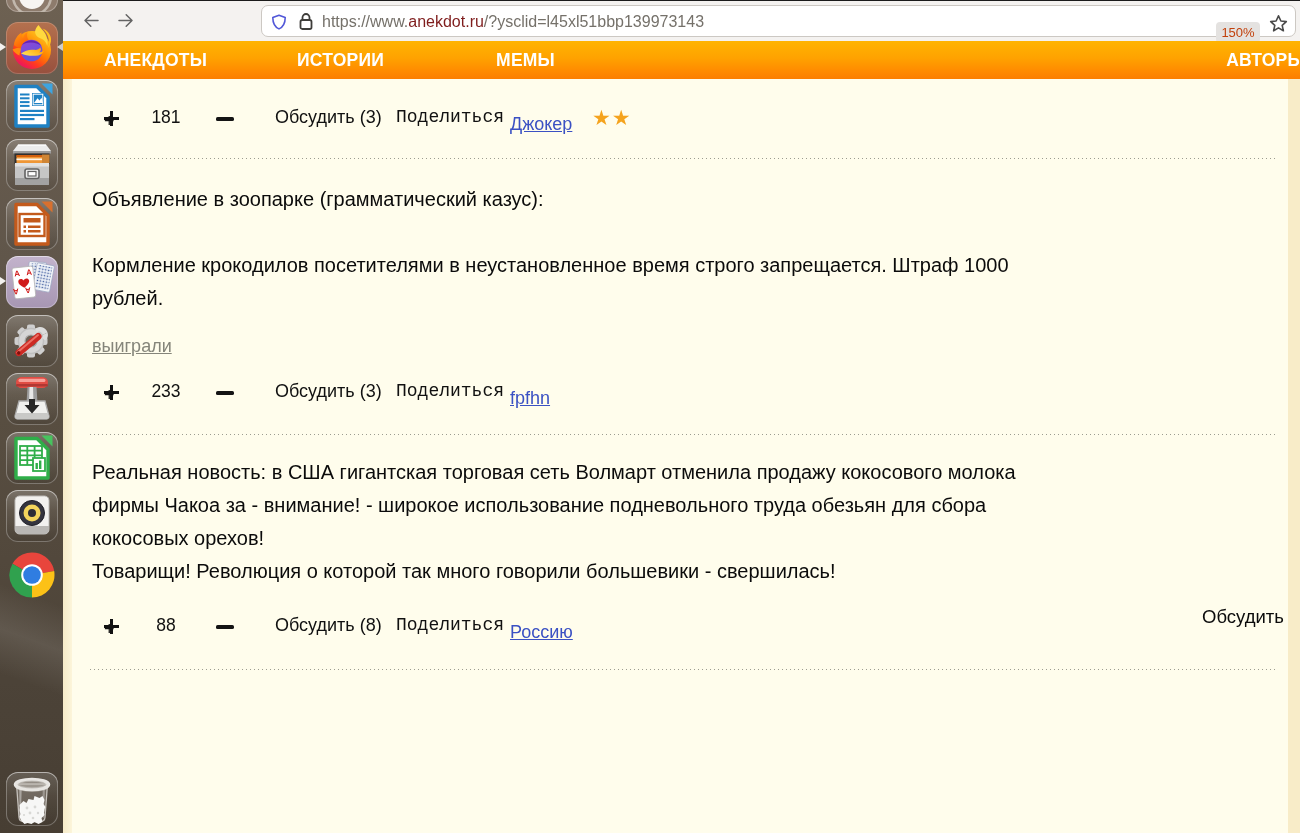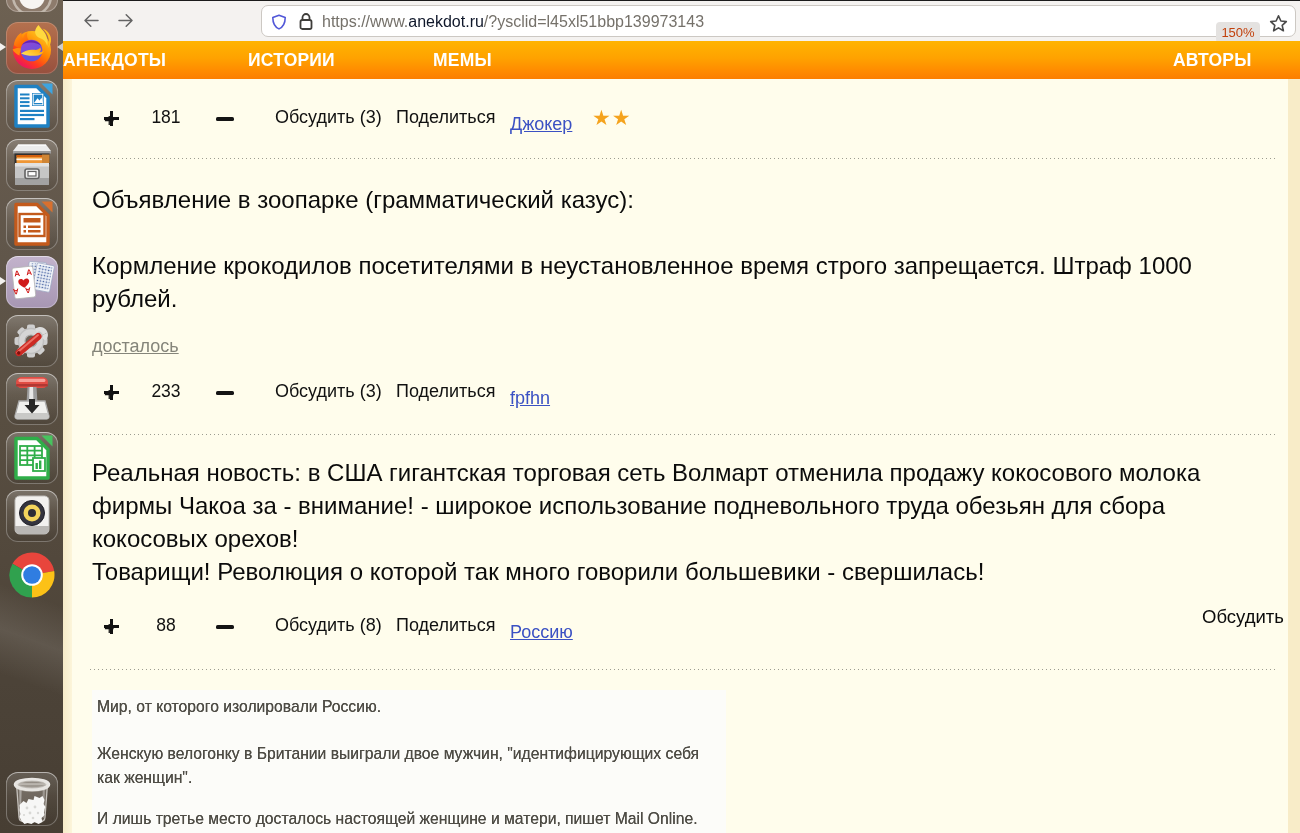--- a/index.html
+++ b/index.html
@@ -22,45 +22,45 @@
   .arrowL { position:absolute; left:0; width:0; height:0; border-top:4.5px solid transparent; border-bottom:4.5px solid transparent; border-left:6px solid #f4f2f0; }
   .arrowR { position:absolute; left:57px; width:0; height:0; border-top:4.5px solid transparent; border-bottom:4.5px solid transparent; border-right:6px solid #cfcdca; }
 
   
   #toolbar { position:absolute; left:63px; top:0; width:1237px; height:41px; background:#f4f2f0; border-top:1.5px solid #1b1b1b; }
   #urlbar { position:absolute; left:198px; top:4px; width:1035px; height:32px; background:#ffffff; border:1px solid #ccc8c3; border-radius:7px; }
   .navarrow { position:absolute; top:6px; color:#636363; }
   #zoombadge { position:absolute; right:35px; top:8px; width:44px; height:21px; background:#e4e2e0; border-radius:4px;
      font-size:13px; color:#c2410c; text-align:center; line-height:21px;margin-top:8px; }
   #urltext { position:absolute; left:60px; top:7px; font-size:16px; color:#75716a; white-space:nowrap; }
-  #urltext b { color:#0f172a; font-weight:normal; }
+  #urltext b { color:#7f1d1d; font-weight:normal; }
 
   
   #nav { position:absolute; left:63px; top:41px; width:1237px; height:38px;
     background:linear-gradient(180deg,#ffb401 0%, #ffa200 45%, #ff8a00 80%, #fc7e00 100%); }
-  #nav .item { position:absolute; top:0; height:38px; line-height:38px; text-align:left;
+  #nav .item { position:absolute; top:0; height:38px; line-height:38px; text-align:center;
     color:#ffffff; font-weight:bold; font-size:17.5px; letter-spacing:0.2px; width:185px; }
 
   
   #content { position:absolute; left:63px; top:79px; width:1237px; height:754px; background:#fffdec; }
   #content .lstrip { position:absolute; left:0; top:0; width:9px; height:754px; background:linear-gradient(90deg,#f6ebc9,#fcf5da); }
   #content .rstrip { position:absolute; left:1225px; top:0; width:12px; height:754px; background:#f8ecc8; }
   .sep { position:absolute; left:27px; width:1188px; height:2px;
     background-image:repeating-linear-gradient(90deg,#9c9c90 0px,#9c9c90 1.4px,transparent 1.4px,transparent 4.0px);
     background-size:100% 1.4px; background-repeat:no-repeat; background-position:0 0; }
-  .joke { position:absolute; left:29px; width:1180px; font-size:24px; line-height:33px; color:#0b0b0b; }
+  .joke { position:absolute; left:29px; width:1180px; font-size:20px; line-height:33px; color:#0b0b0b; }
   .tag { position:absolute; left:29px; font-size:18px; color:#85857a; text-decoration:underline; }
   .voterow { position:absolute; left:0px; width:1237px; height:26px; font-size:18px; color:#111; }
   .voterow .plus { position:absolute; left:41px; top:5px; width:15px; height:15px; }
   .voterow .plus:before { content:''; position:absolute; left:0; top:5.8px; width:15px; height:3.4px; background:#111; }
   .voterow .plus:after { content:''; position:absolute; left:5.8px; top:0; width:3.4px; height:15px; background:#111; }
   .voterow .num { position:absolute; left:75px; top:1px; width:56px; text-align:center; font-size:17.5px; }
   .voterow .dash { position:absolute; left:153px; top:11px; width:18px; height:3.5px; background:#141414; border-radius:1.6px; }
   .voterow .disc { position:absolute; left:212px; top:1px; }
-  .voterow .share { position:absolute; left:333px; top:1px; }
+  .voterow .share { position:absolute; left:333px; top:1px;font-family:Liberation Mono, monospace; }
   .voterow .author { position:absolute; left:447px; top:8px; color:#3b51c3; text-decoration:underline; }
   .voterow .stars { position:absolute; left:529px; top:0px; color:#f5a31d; font-size:21px; letter-spacing:1px; }
   #istoria { position:absolute; left:1139px; top:527px; font-size:18.5px; color:#0b0b0b; }
 
   #memimg { position:absolute; left:29px; top:611px; width:634px; height:143px; background:#fcfcf9; }
   #memimg .t { position:absolute; left:5px; font-size:15.7px; color:#4e4c45; white-space:nowrap; filter:blur(0.4px); text-shadow:0 0 0.5px #4e4c45; }
 </style>
 </head>
 <body>
 <div id="stage">
@@ -104,21 +104,21 @@
         <span class="num">181</span>
         <span class="dash"></span>
       <span class="disc">Обсудить (3)</span>
         <span class="share">Поделиться</span>
       <span class="author">Джокер</span>
         <span class="stars">★★</span>
     </div>
     <div class="sep" style="top:79px"></div>
 
     <div class="joke" style="top:104px">Объявление в зоопарке (грамматический казус):<br><br>Кормление крокодилов посетителями в неустановленное время строго запрещается. Штраф 1000<br>рублей.</div>
-    <div class="tag" style="top:257px">досталось</div>
+    <div class="tag" style="top:257px">выиграли</div>
     <div class="voterow" style="top:301px">
       <span class="plus">+</span>
         <span class="num">233</span>
         <span class="dash"></span>
       <span class="disc">Обсудить (3)</span>
         <span class="share">Поделиться</span>
       <span class="author">fpfhn</span>
     </div>
     <div class="sep" style="top:355px"></div>
 
@@ -127,26 +127,20 @@
       <span class="plus">+</span>
         <span class="num">88</span>
         <span class="dash"></span>
       <span class="disc">Обсудить (8)</span>
         <span class="share">Поделиться</span>
       <span class="author">Россию</span>
     </div>
     <div id="istoria">Обсудить</div>
     <div class="sep" style="top:590px"></div>
 
-    <div id="memimg">
-      <div class="t" style="top:8px">Мир, от которого изолировали Россию.</div>
-      <div class="t" style="top:55px">Женскую велогонку в Британии выиграли двое мужчин, "идентифицирующих себя</div>
-      <div class="t" style="top:79px">как женщин".</div>
-      <div class="t" style="top:120px">И лишь третье место досталось настоящей женщине и матери, пишет Mail Online.</div>
-    </div>
   </div>
 
   <div id="dock">
     <div class="streak"></div>
 
     <div class="tile" style="top:-40px; background:#8d7b6c; box-shadow:inset 0 0 0 1px rgba(255,255,255,0.3);">
       <svg width="52" height="52" viewBox="0 0 52 52">
         <circle cx="26" cy="36" r="19" fill="none" stroke="#c2b8ad" stroke-width="2.4"></circle>
         <circle cx="26" cy="36" r="13" fill="#f7f5f2"></circle>
       </svg>

